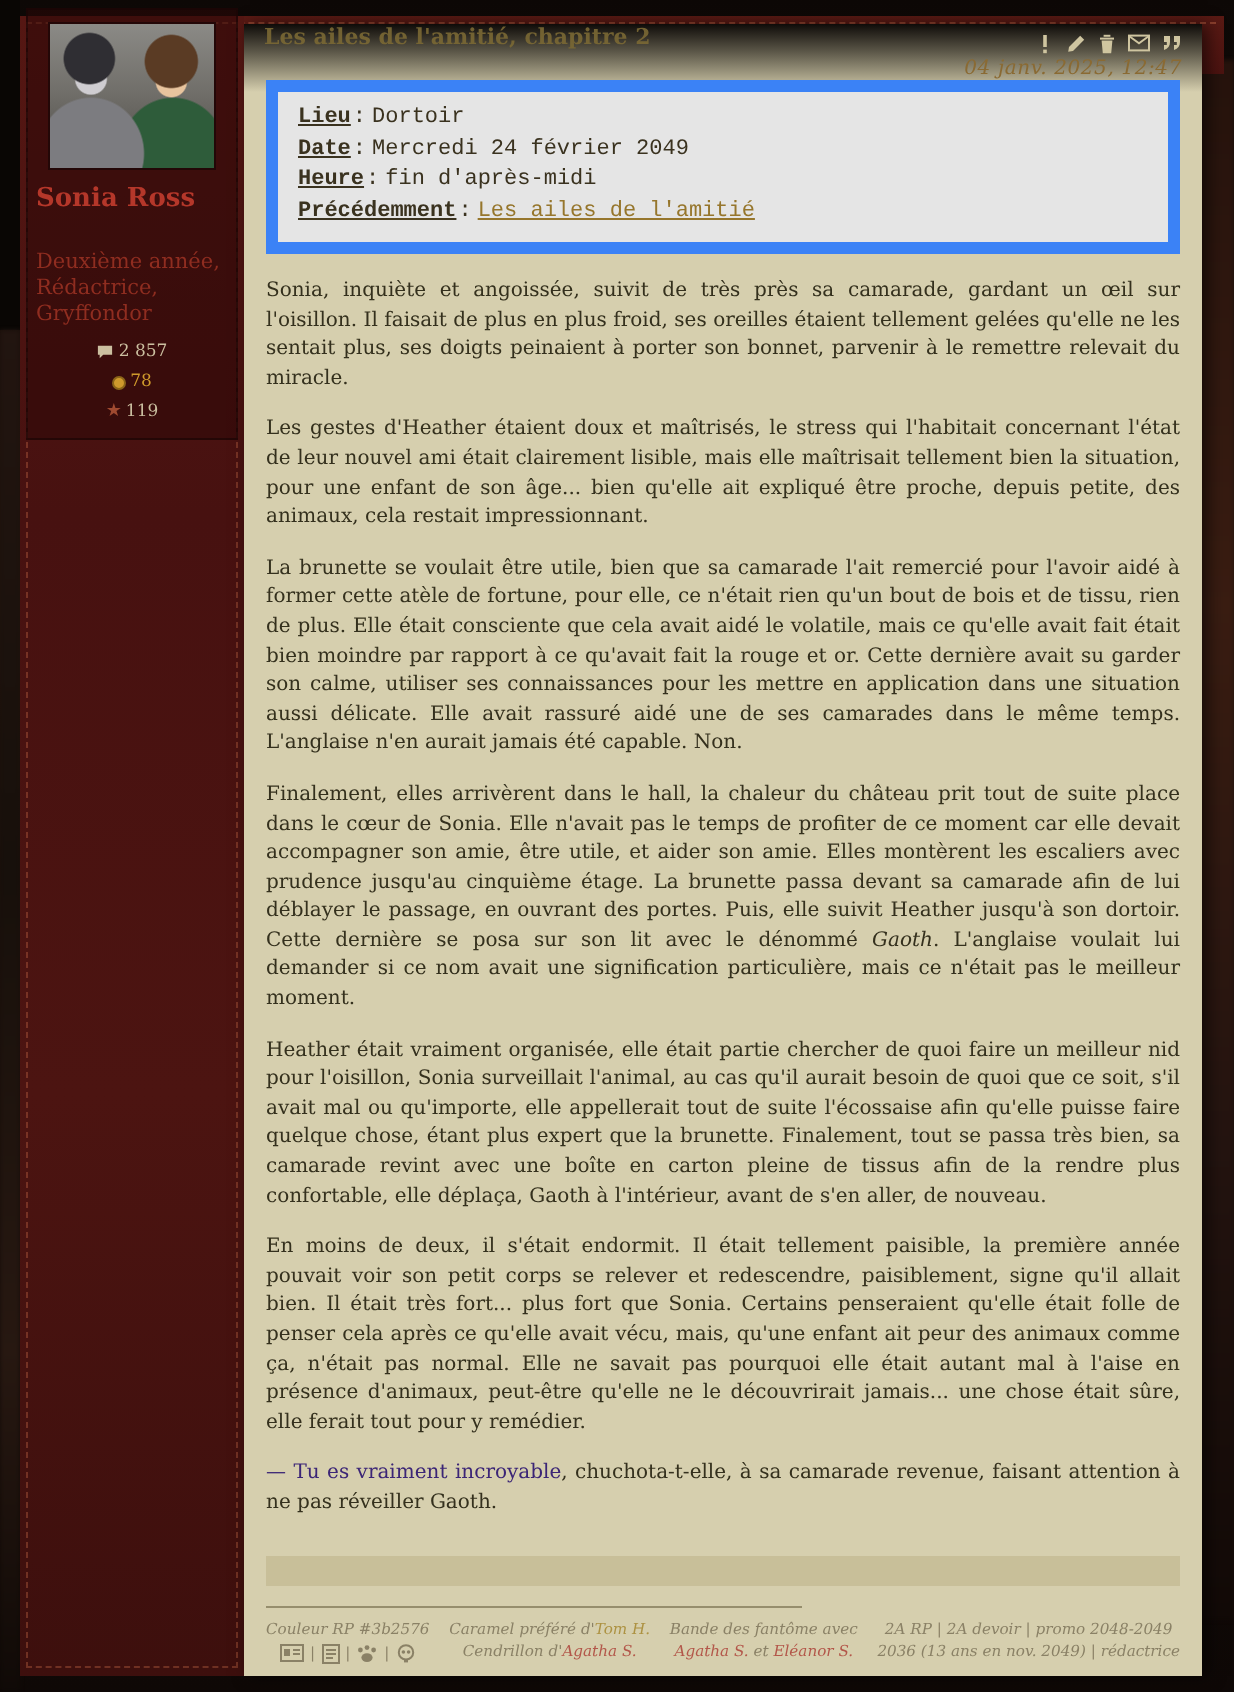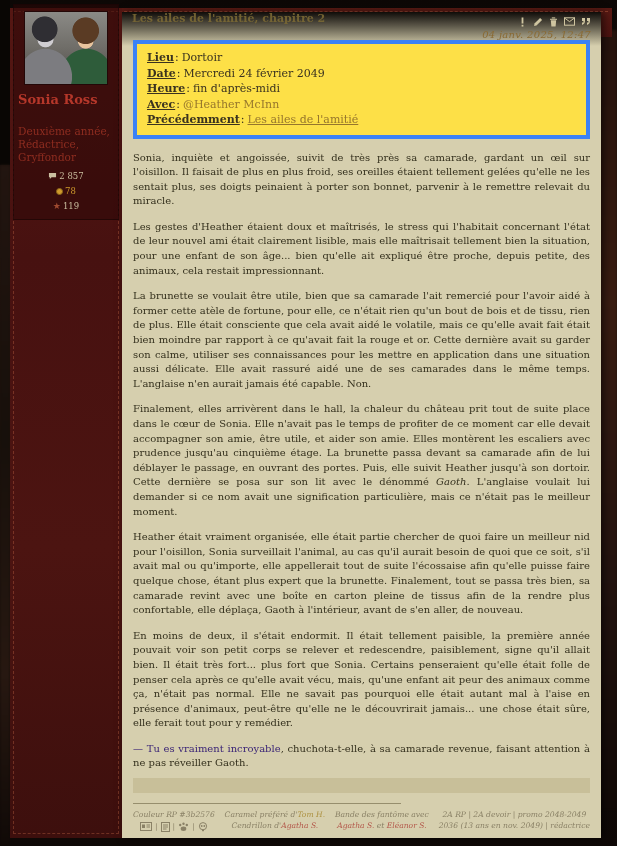--- a/index.html
+++ b/index.html
@@ -61,22 +61,22 @@
     background:linear-gradient(180deg, rgba(8,5,3,.97) 0%, rgba(8,5,3,.6) 40%, rgba(8,5,3,0) 100%); }
   .thread-title { position:absolute; top:0px; left:10px; z-index:3;
     font-size:11px; font-weight:bold; color:rgba(122,104,52,.9); }
   .post-actions { position:absolute; top:5px; right:10px; z-index:3; display:flex; gap:6px;
     color:#cfc5a0; }
   .post-actions svg { display:block; }
   .post-date { position:absolute; top:17px; right:10px; z-index:3; font-style:italic;
     font-size:10px; color:#8a6a33; letter-spacing:.3px; }
 
   .content { position:absolute; top:28px; left:11px; right:11px; }
-  .info-box { background:#fde047; border:4px solid #3b82f6; padding:6px 10px 7px;
-    font-size:11px; line-height:15.5px; color:#3a321f; }
+  .info-box { background:#e5e5e5; border:6px solid #3b82f6; padding:6px 10px 7px;
+    font-size:11px; line-height:15.5px; color:#3a321f;font-family:Liberation Mono, monospace; }
   .info-label { font-weight:bold; text-decoration:underline; }
   .info-sep { margin:0 3px 0 1px; }
   .info-link { color:var(--link_gold,#96762c); cursor:pointer; }
   .info-link.u { text-decoration:underline; }
 
   .body-text { margin-top:12px; font-size:10px; line-height:14.6px; text-align:justify;
     color:#34301d; }
   .body-text p { margin:0 0 11px; }
   .dialogue-accent { color:var(--accent_purple,#3b2576); }
   .it { font-style:italic; }
@@ -156,21 +156,20 @@
           <path d="M1 1h3v3c0 2-1 3.2-3 4V5.5h1.4V4H1zM6 1h3v3c0 2-1 3.2-3 4V5.5h1.4V4H6z" fill="currentColor"></path>
         </svg>
     </div>
     <div class="post-date">04 janv. 2025, 12:47</div>
 
     <div class="content">
       <div class="info-box">
         <div><span class="info-label">Lieu</span><span class="info-sep">:</span><span>Dortoir</span></div>
         <div><span class="info-label">Date</span><span class="info-sep">:</span><span>Mercredi 24 février 2049</span></div>
         <div><span class="info-label">Heure</span><span class="info-sep">:</span><span>fin d'après-midi</span></div>
-        <div><span class="info-label">Avec</span><span class="info-sep">:</span><span class="info-link">@Heather McInn</span></div>
         <div><span class="info-label">Précédemment</span><span class="info-sep">:</span><span class="info-link u">Les ailes de l'amitié</span></div>
       </div>
 
       <div class="body-text">
         <p>Sonia, inquiète et angoissée, suivit de très près sa camarade, gardant un œil sur l'oisillon. Il faisait de plus en plus froid, ses oreilles étaient tellement gelées qu'elle ne les sentait plus, ses doigts peinaient à porter son bonnet, parvenir à le remettre relevait du miracle.</p>
         <p>Les gestes d'Heather étaient doux et maîtrisés, le stress qui l'habitait concernant l'état de leur nouvel ami était clairement lisible, mais elle maîtrisait tellement bien la situation, pour une enfant de son âge... bien qu'elle ait expliqué être proche, depuis petite, des animaux, cela restait impressionnant.</p>
         <p>La brunette se voulait être utile, bien que sa camarade l'ait remercié pour l'avoir aidé à former cette atèle de fortune, pour elle, ce n'était rien qu'un bout de bois et de tissu, rien de plus. Elle était consciente que cela avait aidé le volatile, mais ce qu'elle avait fait était bien moindre par rapport à ce qu'avait fait la rouge et or. Cette dernière avait su garder son calme, utiliser ses connaissances pour les mettre en application dans une situation aussi délicate. Elle avait rassuré aidé une de ses camarades dans le même temps. L'anglaise n'en aurait jamais été capable. Non.</p>
         <p><span>Finalement, elles arrivèrent dans le hall, la chaleur du château prit tout de suite place dans le cœur de Sonia. Elle n'avait pas le temps de profiter de ce moment car elle devait accompagner son amie, être utile, et aider son amie. Elles montèrent les escaliers avec prudence jusqu'au cinquième étage. La brunette passa devant sa camarade afin de lui déblayer le passage, en ouvrant des portes. Puis, elle suivit Heather jusqu'à son dortoir. Cette dernière se posa sur son lit avec le dénommé </span><span class="it">Gaoth</span><span>. L'anglaise voulait lui demander si ce nom avait une signification particulière, mais ce n'était pas le meilleur moment.</span></p>
         <p>Heather était vraiment organisée, elle était partie chercher de quoi faire un meilleur nid pour l'oisillon, Sonia surveillait l'animal, au cas qu'il aurait besoin de quoi que ce soit, s'il avait mal ou qu'importe, elle appellerait tout de suite l'écossaise afin qu'elle puisse faire quelque chose, étant plus expert que la brunette. Finalement, tout se passa très bien, sa camarade revint avec une boîte en carton pleine de tissus afin de la rendre plus confortable, elle déplaça, Gaoth à l'intérieur, avant de s'en aller, de nouveau.</p>
         <p>En moins de deux, il s'était endormit. Il était tellement paisible, la première année pouvait voir son petit corps se relever et redescendre, paisiblement, signe qu'il allait bien. Il était très fort... plus fort que Sonia. Certains penseraient qu'elle était folle de penser cela après ce qu'elle avait vécu, mais, qu'une enfant ait peur des animaux comme ça, n'était pas normal. Elle ne savait pas pourquoi elle était autant mal à l'aise en présence d'animaux, peut-être qu'elle ne le découvrirait jamais... une chose était sûre, elle ferait tout pour y remédier.</p>

